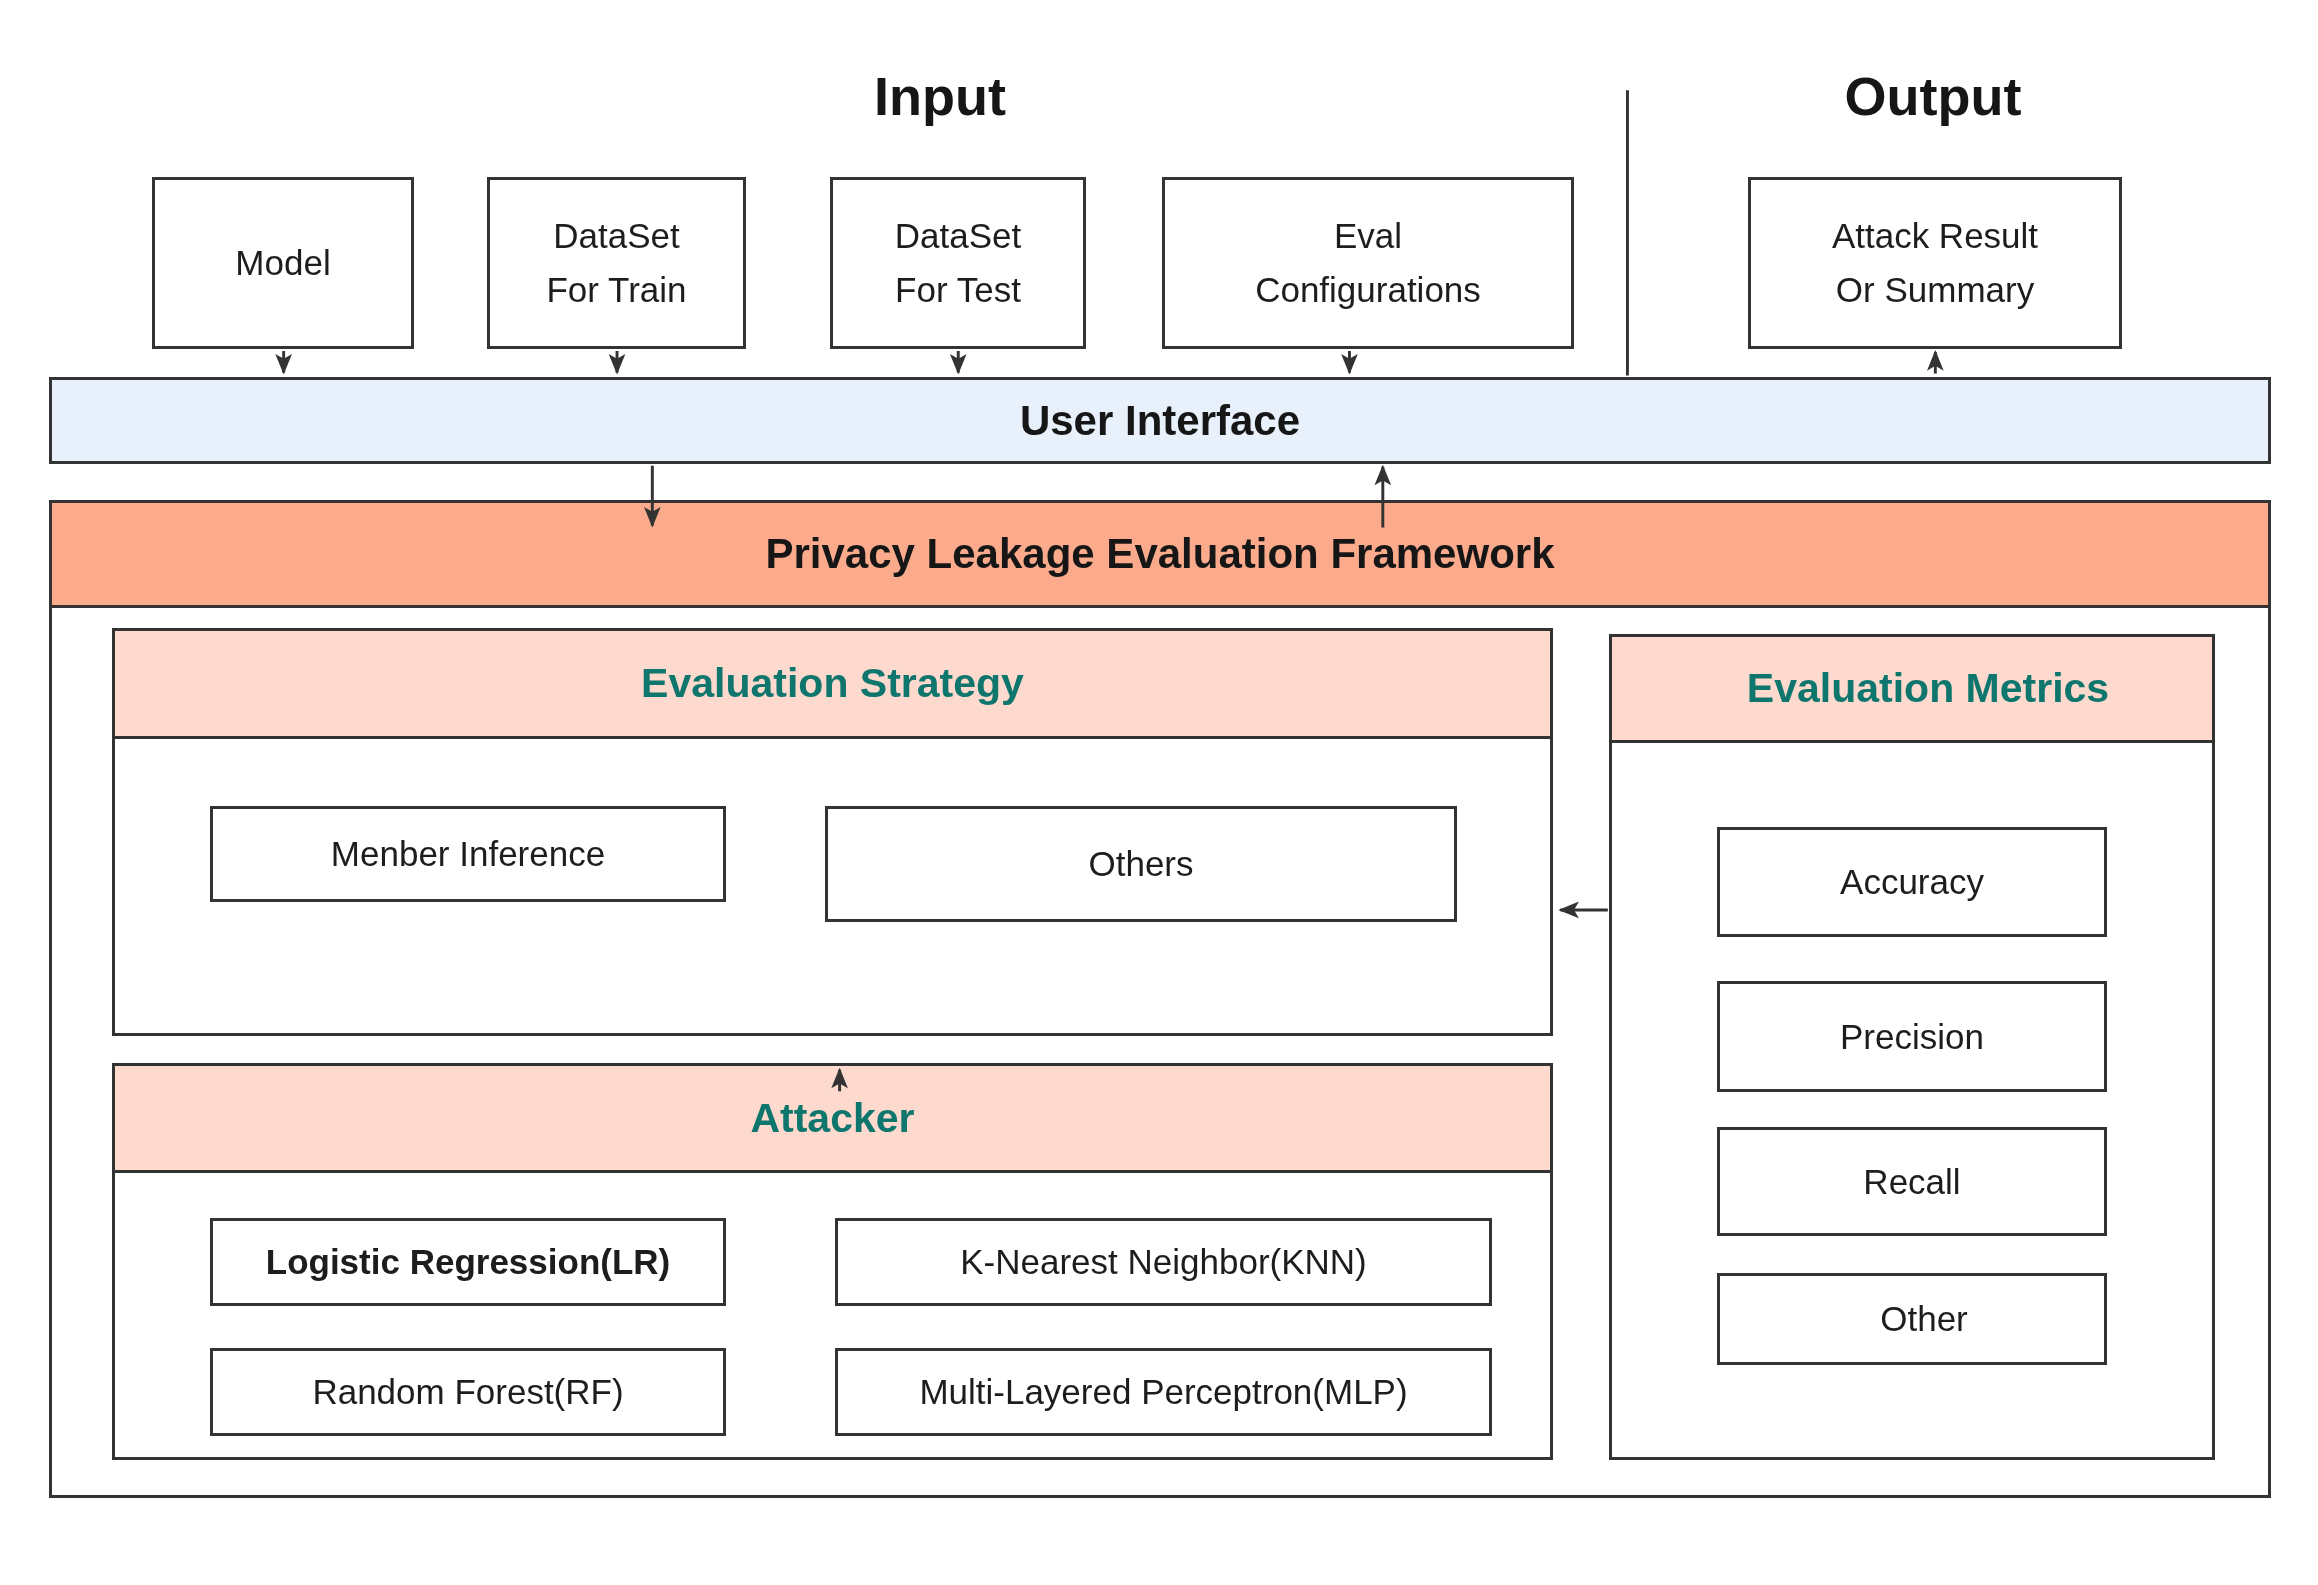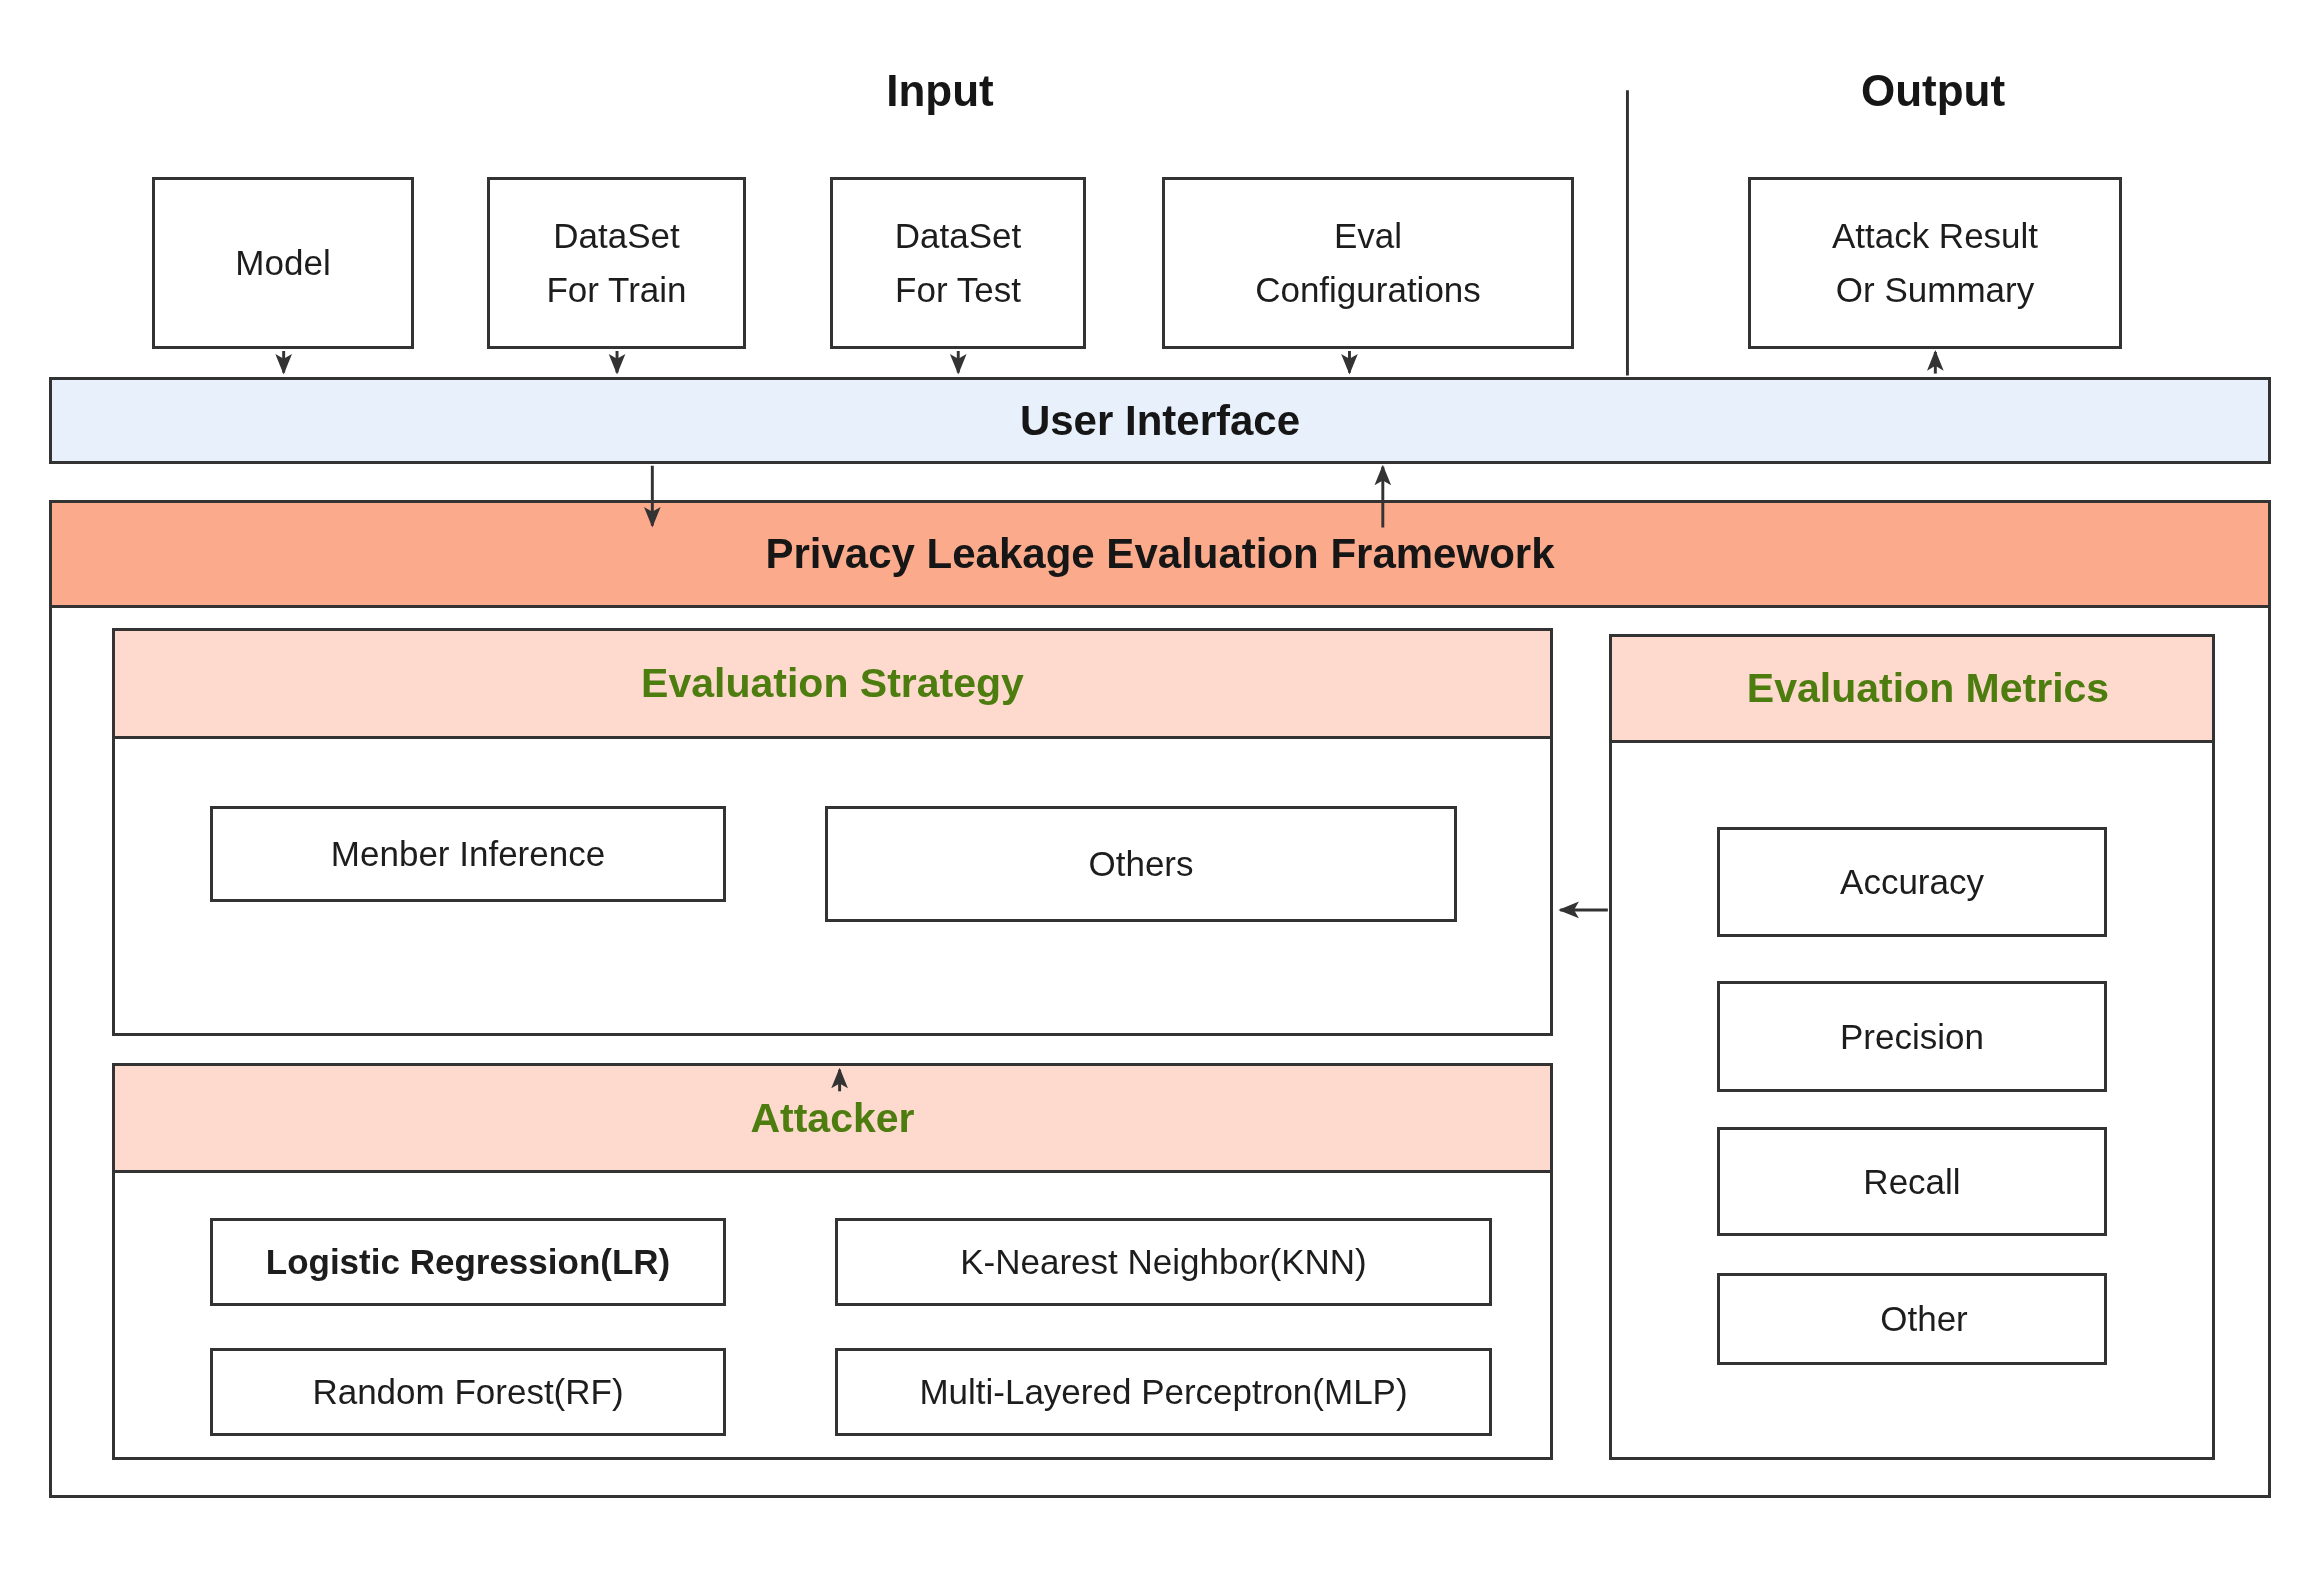--- a/index.html
+++ b/index.html
@@ -9,21 +9,21 @@
     width: 2319px;
     height: 1585px;
     background: #ffffff;
     font-family: "Liberation Sans", "DejaVu Sans", sans-serif;
     color: #1d1d1d;
     overflow: hidden;
   }
   .heading {
     position: absolute;
     top: 69px;
-    font-size: 44px;
+    font-size: 54px;
     font-weight: 700;
     color: #161616;
     text-align: center;
     line-height: 1;
   }
   #heading-input  { left: 646px; width: 588px; }
   #heading-output { left: 1639px; width: 588px; }
 
   .node {
     position: absolute;
@@ -87,21 +87,21 @@
     position: absolute;
     left: 0; top: 0;
     width: 100%;
     background: #fdd9ce;
     border-bottom: 3.4px solid #333333;
     display: flex;
     align-items: center;
     justify-content: center;
     font-size: 41px;
     font-weight: 700;
-    color: #4d7c0f;
+    color: #0f766e;
   }
   #strategy { left: 60px;  top: 125px;  width: 1441px; height: 408px; }
   #attacker { left: 60px;  top: 560px; width: 1441px; height: 397px; }
   #metrics  { left: 1557px; top: 131px;  width: 606px; height: 826px; }
   #strategy-header { height: 108px; }
   #attacker-header { height: 107px; }
   #metrics-header  { height: 106px; padding-left: 32px; }
 
   .inner {
     position: absolute;

